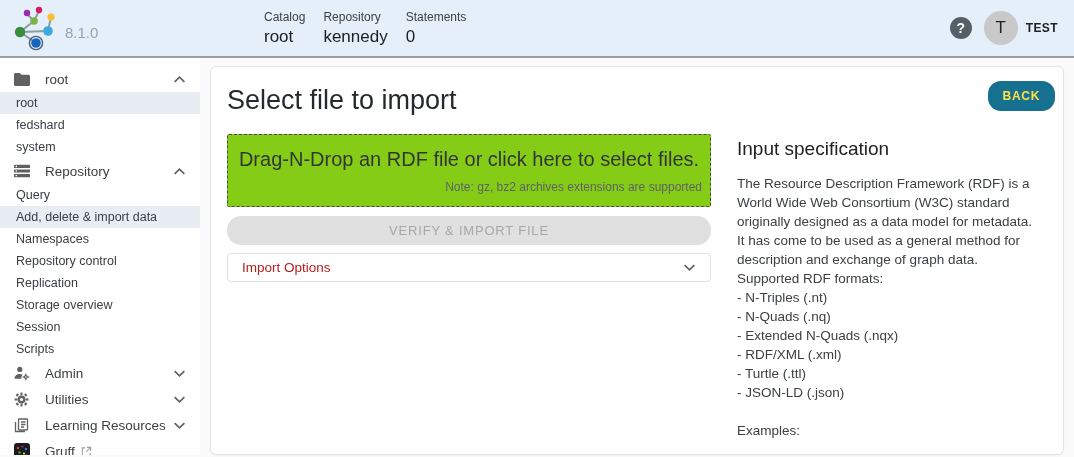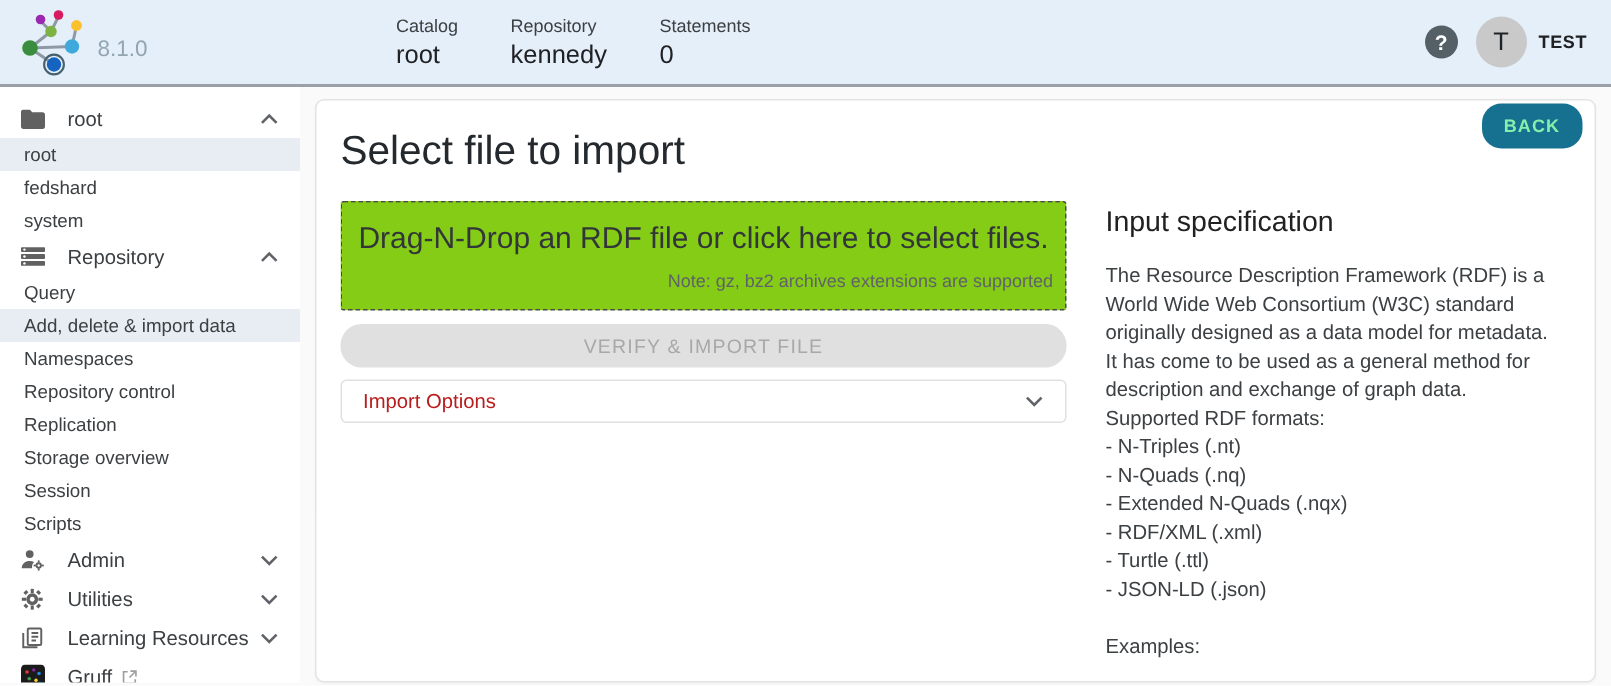--- a/index.html
+++ b/index.html
@@ -6,21 +6,21 @@
   html,body { width:1074px; height:457px; overflow:hidden; }
   body { font-family:"Liberation Sans", sans-serif; background:#fafafa; color:#3c4043; }
 
   
   .header { height:58px; background:#e4eff9; border-bottom:2px solid #9aa0a6;
             display:flex; align-items:center; padding:0 16px 0 10px; }
   .brand { display:flex; align-items:center; width:244px; flex:0 0 auto; }
   .logo { width:48px; height:46px; flex:0 0 auto; }
   .app-name { font-size:24px; font-weight:bold; color:#16799f; margin-left:8px; letter-spacing:0.2px; }
   .version { font-size:15px; color:#93a5b1; margin-left:7px; margin-top:8px; }
-  .stats { display:flex; gap:35px; margin-left:10px; }
+  .stats { display:flex; gap:18px; margin-left:10px; }
   .stat-label { font-size:12px; color:#3c4043; margin-bottom:3px; }
   .stat-value { font-size:17px; color:#202124; }
   .header-right { margin-left:auto; display:flex; align-items:center; }
   .help-icon { width:22px; height:22px; border-radius:50%; background:#546066; color:#fff;
                font-size:14px; font-weight:bold; display:flex; align-items:center; justify-content:center; cursor:pointer; }
   .avatar { width:34px; height:34px; border-radius:50%; background:#c9c9c9; color:#1f2327;
             font-size:17px; display:flex; align-items:center; justify-content:center; margin-left:12px; cursor:pointer; }
   .username { font-size:12px; font-weight:bold; color:#202124; letter-spacing:0.4px; margin-left:8px; }
 
   
@@ -35,21 +35,21 @@
   .sub-item { height:22px; line-height:22px; padding-left:16px; font-size:12.5px; color:#3c4043;
               cursor:pointer; white-space:nowrap; }
   .sub-item.selected { background:#e7edf2; }
   .ext-icon { margin-left:6px; display:inline-flex; vertical-align:-1px; }
 
   
   .main { flex:1; padding:8px 10px 0 10px; }
   .card { background:#fff; border:1px solid #e4e4e4; border-radius:6px; height:100%;
           position:relative; padding:14px 16px 0 16px; box-shadow:0 1px 2px rgba(0,0,0,0.04); }
   .page-title { font-size:27px; font-weight:400; color:#24292e; margin:4px 0 18px 0; }
-  .back-btn { position:absolute; top:2px; right:8px; background:#16708f; color:#86efac; border:none;
+  .back-btn { position:absolute; top:14px; right:8px; background:#16708f; color:#fde047; border:none;
               font-family:inherit; font-size:12px; font-weight:bold; letter-spacing:0.7px;
               padding:8px 15px; border-radius:13px; cursor:pointer; }
   .columns { display:flex; }
   .left-col { width:484px; flex:0 0 auto; }
   .right-col { flex:1; padding:0 14px 0 26px; }
 
   .dropzone { border:1px dashed #4a4a4a; border-radius:2px; text-align:center;
               padding:13px 8px 12px 8px; cursor:pointer; background:#84cc16; }
   .dz-main { font-size:20px; color:#323639; }
   .dz-note { font-size:12px; color:#5f6368; margin-top:9px;text-align:right; }

